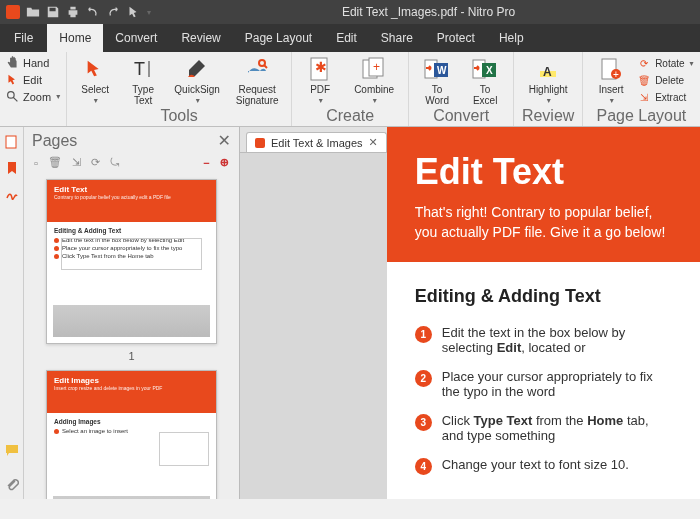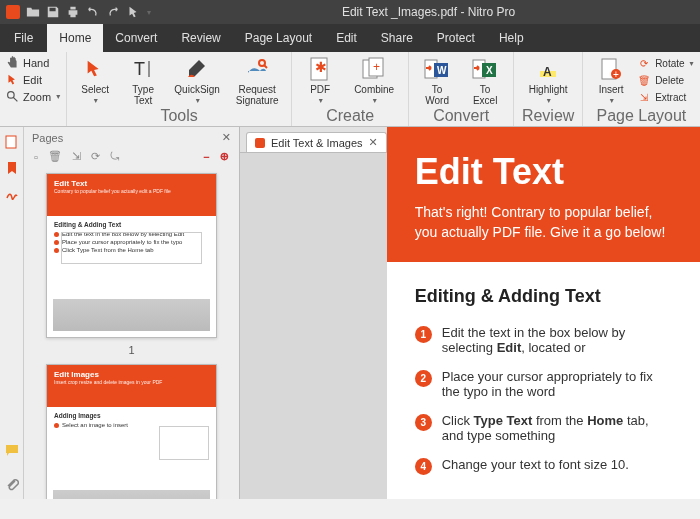--- a/index.html
+++ b/index.html
@@ -28,21 +28,21 @@
 .group-label{text-align:center;font-size:16px;color:#6a6a6a;padding-top:1px;}
 .small-stack{display:flex;flex-direction:column;gap:3px;justify-content:center;}
 .small-btn{display:flex;align-items:center;gap:4px;font-size:10px;}
 .small-icon{width:14px;height:14px;display:flex;align-items:center;justify-content:center;}
 .dd{font-size:8px;color:#666;margin-left:1px;}
 
 .bodyarea{display:flex;height:calc(519px - 24px - 28px - 95px);}
 .vert-toolbar{width:24px;background:#eee;border-right:1px solid #ccc;display:flex;flex-direction:column;align-items:center;gap:12px;padding-top:8px;}
 .vicon{width:14px;height:14px;}
 .pages-panel{width:216px;background:#eee;border-right:1px solid #bbb;display:flex;flex-direction:column;}
-.pages-head{display:flex;align-items:center;justify-content:space-between;padding:4px 8px;color:#6a6a6a;font-size:11px;}
+.pages-head{display:flex;align-items:center;justify-content:space-between;padding:4px 8px;color:#6a6a6a;font-size:16px;}
 .pages-tb{display:flex;align-items:center;gap:10px;padding:2px 10px 6px 10px;color:#888;}
 .pages-tb .spacer{flex:1;}
 .thumbs{flex:1;overflow:auto;padding:4px 22px;}
 .thumb{background:#fff;border:1px solid #bbb;box-shadow:0 1px 3px rgba(0,0,0,.15);margin-bottom:6px;height:165px;position:relative;overflow:hidden;}
 .thumb .tbanner{height:42px;background:#e8491d;padding:5px 7px;color:#fff;}
 .thumb .tbanner .tt{font-size:8px;font-weight:bold;}
 .thumb .tbanner .tsub{font-size:5px;line-height:1.2;opacity:.9;}
 .thumb .tbody{padding:5px 7px;font-size:6px;color:#333;}
 .thumb .tbody .th2{font-size:6.5px;font-weight:bold;margin-bottom:3px;}
 .thumb .tbody .trow{margin-bottom:2px;position:relative;padding-left:8px;}

